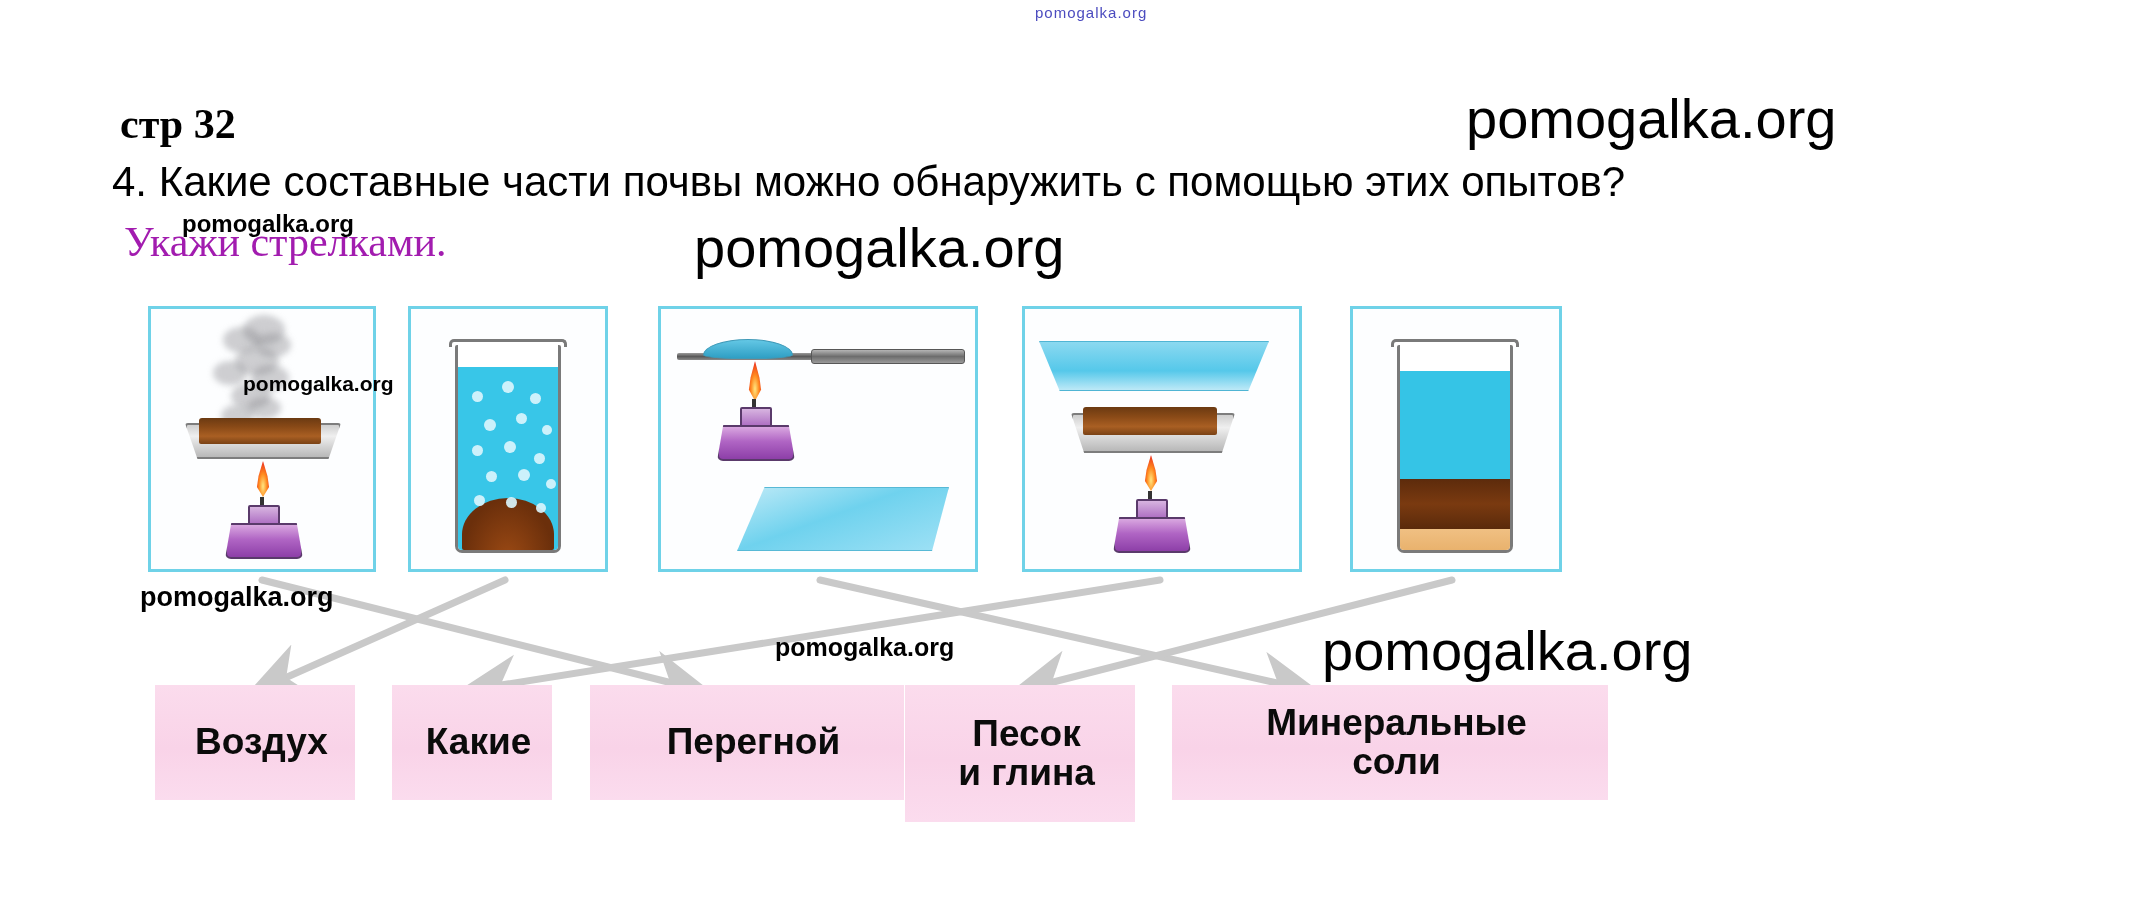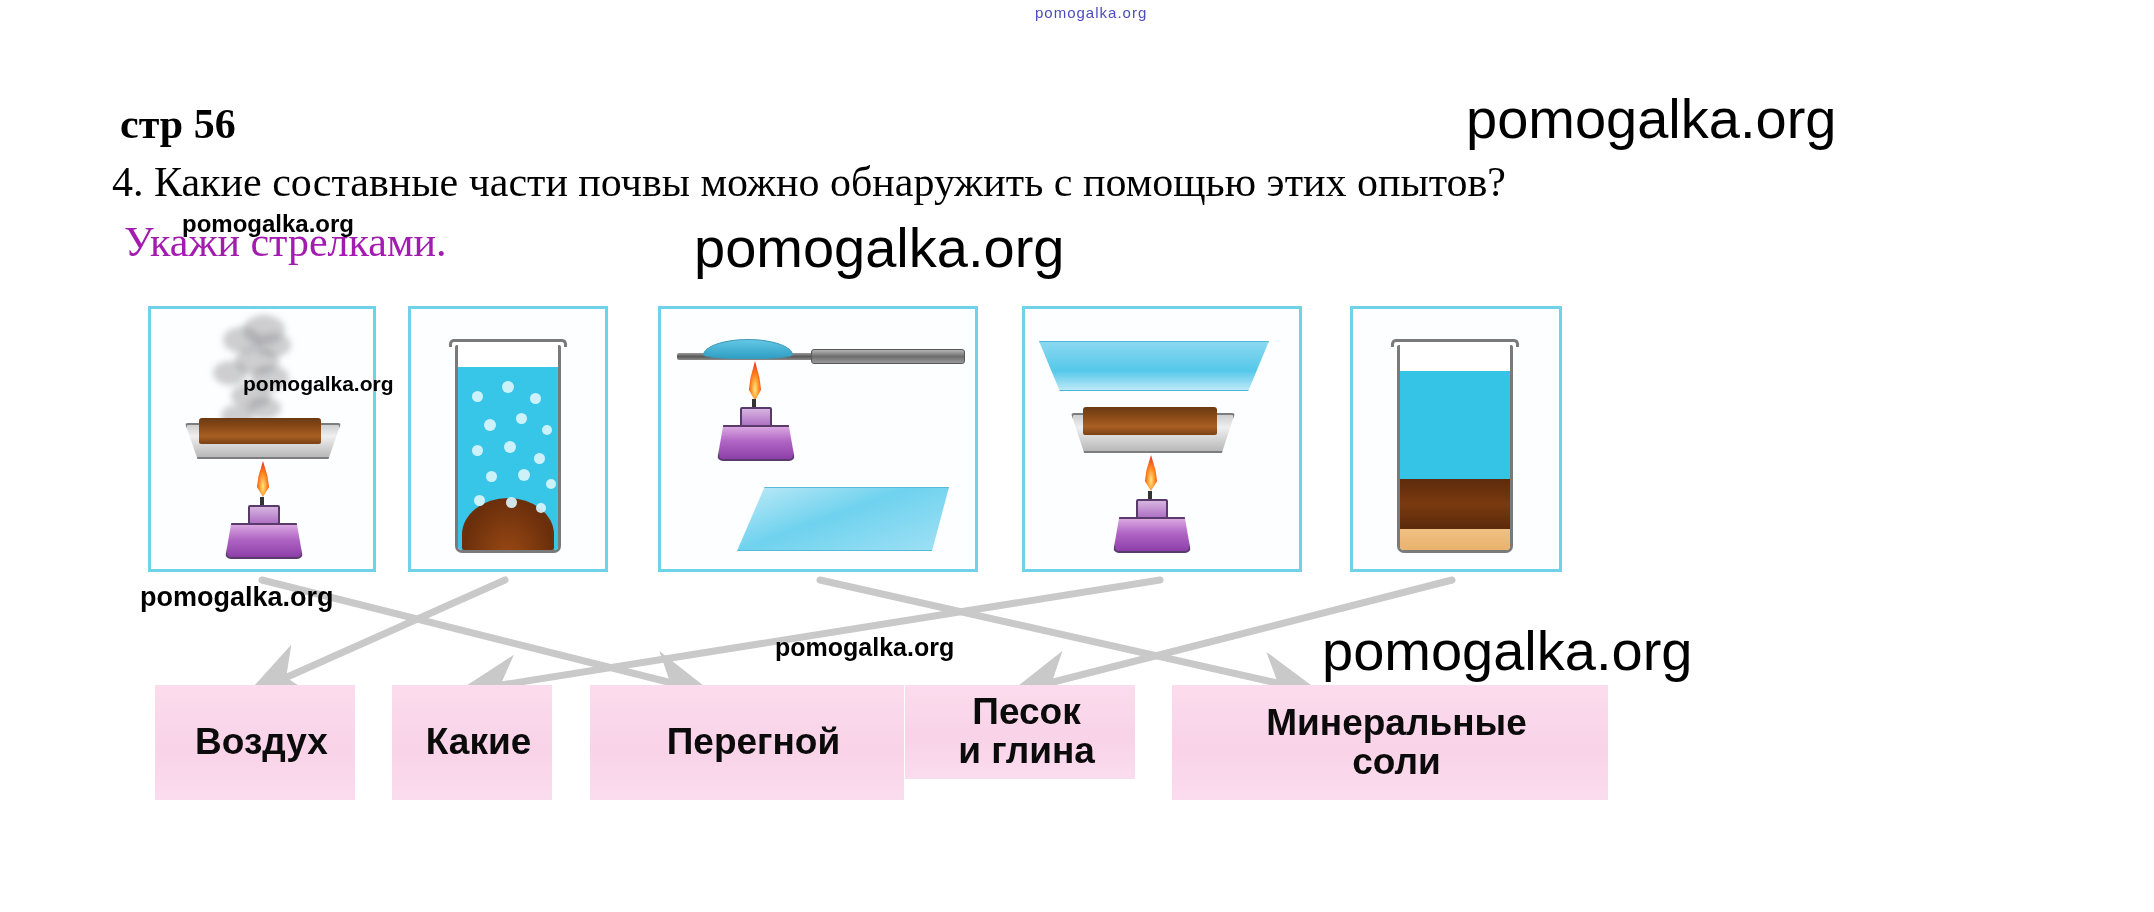--- a/index.html
+++ b/index.html
@@ -14,21 +14,21 @@
 
   
   #page-label{
     position:absolute;left:120px;top:100px;
     font-family:"Liberation Serif", serif;
     font-weight:bold;font-size:42px;color:#000;
     letter-spacing:0px;
   }
   #question-line1{
     position:absolute;left:112px;top:158px;
-    font-family:Liberation Serif, serif;
+    font-family:Liberation Sans, sans-serif;
     font-size:42px;color:#000;white-space:nowrap;
   }
   #question-line2{
     position:absolute;left:124px;top:218px;
     font-family:"Liberation Serif", serif;
     font-size:42px;color:#a21caf;white-space:nowrap;
   }
 
   
   .wm{position:absolute;color:#000;font-family:"Liberation Sans", sans-serif;white-space:nowrap;}
@@ -166,32 +166,32 @@
     text-align:center;
     font-family:"Liberation Sans", sans-serif;
     font-weight:bold;color:#0b0b0b;
     line-height:1.05;
     box-sizing:border-box;
     padding-left:13px;
   }
   #abox-0{left:155px;top:685px;width:200px;height:115px;font-size:37px;}
   #abox-1{left:392px;top:685px;width:160px;height:115px;font-size:37px;}
   #abox-2{left:590px;top:685px;width:314px;height:115px;font-size:37px;}
-  #abox-3{left:905px;top:685px;width:230px;height:94px;font-size:37px;}
+  #abox-3{left:905px;top:685px;width:230px;height:137px;font-size:37px;}
   #abox-4{left:1172px;top:685px;width:436px;height:115px;font-size:37px;}
 
   
   #arrows{position:absolute;left:0;top:0;width:2154px;height:912px;pointer-events:none;}
 </style>
 </head>
 <body>
 
 <div class="page">
 
-  <div id="page-label">стр 56</div>
+  <div id="page-label">стр 32</div>
   <div id="question-line1">4. Какие составные части почвы можно обнаружить с помощью этих опытов?</div>
   <div id="question-line2">Укажи стрелками.</div>
 
   <div class="panel" id="panel-1">
     <div class="smoke">
       <span style="left:92px;top:6px;width:42px;height:30px;"></span>
       <span style="left:72px;top:18px;width:38px;height:26px;"></span>
       <span style="left:104px;top:24px;width:36px;height:24px;"></span>
       <span style="left:84px;top:38px;width:44px;height:28px;"></span>
       <span style="left:62px;top:52px;width:34px;height:24px;"></span>

